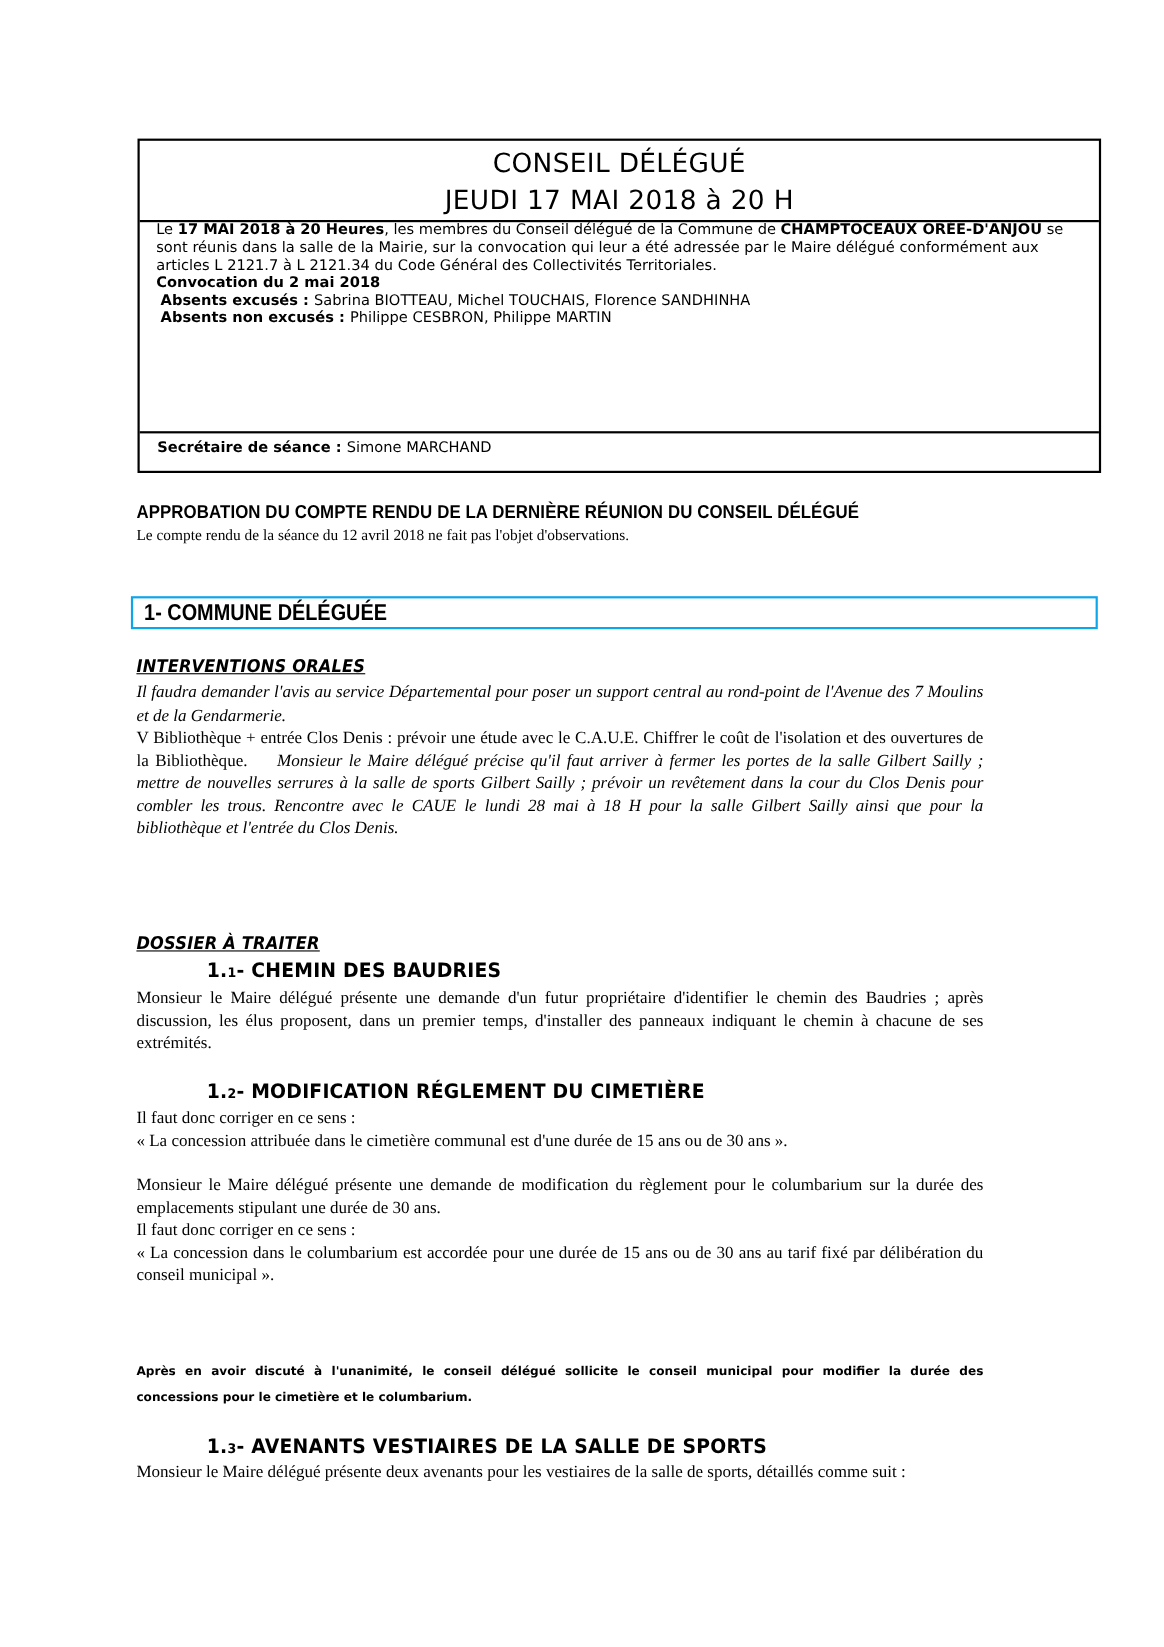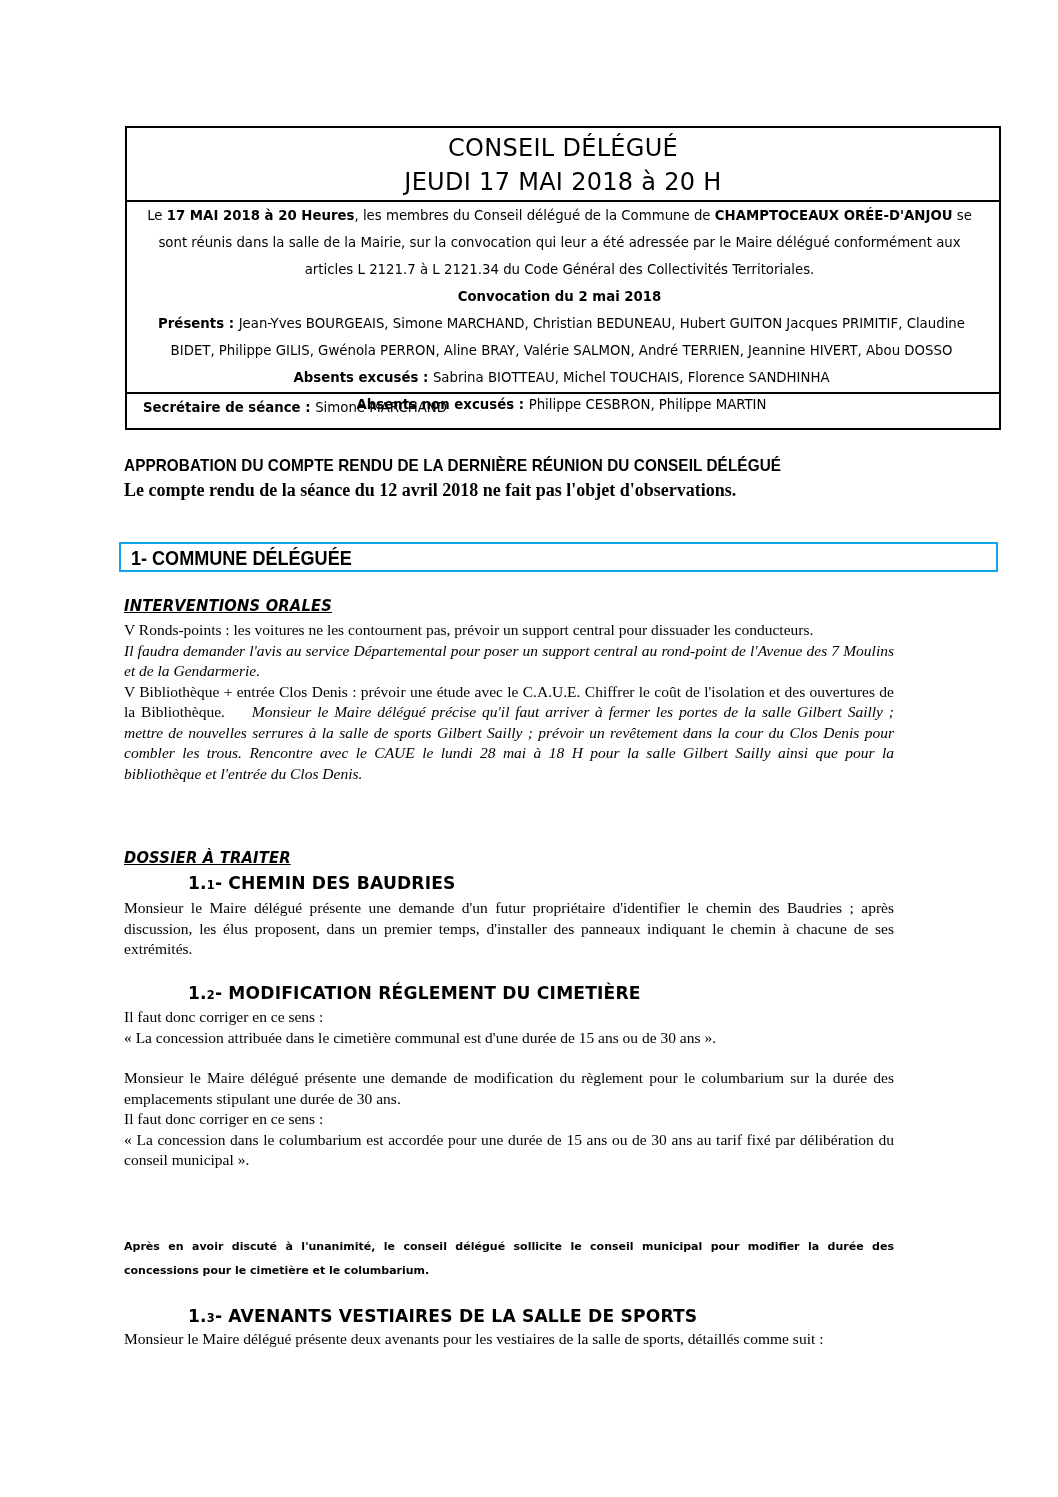--- a/index.html
+++ b/index.html
@@ -7,29 +7,29 @@
   .page { position: absolute; left: 0; top: 0; width: 1058px; height: 1497px; padding-left: 43px; }
 
   
   .hdr-box { position: absolute; left: 125px; top: 126px; width: 876px; height: 304px; border: 2px solid #000; box-sizing: border-box; }
   .hdr-title { position: absolute; left: 0; right: 0; text-align: center; font-family: "DejaVu Sans", sans-serif; font-size: 24px; letter-spacing: 0.3px; }
   .hdr-t1 { top: 6px; }
   .hdr-t2 { top: 40px; }
   .hdr-sep { position: absolute; left: 0; right: 0; height: 0; border-top: 2px solid #000; }
   .hdr-sep1 { top: 72px; }
   .hdr-sep2 { top: 264px; }
-  .hdr-body { position: absolute; left: 15px; right: 22px; top: 74px; font-family: "DejaVu Sans", sans-serif; font-size: 13.3px; line-height: 27px; text-align: center; }
+  .hdr-body { position: absolute; left: 15px; right: 22px; top: 74px; font-family: "DejaVu Sans", sans-serif; font-size: 13.3px; line-height: 16px; }
   .hdr-body p { margin: 0; }
   .hdr-body .ind { padding-left: 4px; }
   .b { font-weight: bold; }
   .secretary { position: absolute; left: 16px; top: 272px; font-family: "DejaVu Sans", sans-serif; font-size: 13.3px; }
 
   
   .appro-title { position: absolute; left: 124px; top: 456px; font-family: "Liberation Sans", sans-serif; font-weight: bold; font-size: 17px; transform: scaleX(0.9); transform-origin: left; letter-spacing: 0.1px; }
-  .appro-text { position: absolute; left: 124px; top: 480px; font-family: "Liberation Serif", serif; font-size: 18px; font-weight: bold; }
+  .appro-text { position: absolute; left: 124px; top: 480px; font-family: "Liberation Serif", serif; font-size: 14px; font-weight: normal; }
 
   
   .sec-box { position: absolute; left: 119px; top: 542px; width: 879px; height: 30px; border: 2px solid #0ea5e9; box-sizing: border-box; }
   .sec-title { position: absolute; left: 10px; top: 2px; font-family: "Liberation Sans", sans-serif; font-weight: bold; font-size: 21px; transform: scaleX(0.86); transform-origin: left; }
 
   .sub-h { position: absolute; left: 124px; font-family: "DejaVu Sans", sans-serif; font-weight: bold; font-style: italic; font-size: 16px; text-decoration: underline; letter-spacing: 0.2px; transform: scaleX(0.92); transform-origin: left; }
 
   .txt { position: absolute; left: 124px; width: 770px; font-family: "Liberation Serif", serif; font-size: 15.5px; line-height: 20.5px; text-align: justify; }
   .txt p { margin: 0; }
   .it { font-style: italic; margin-left: 21px; }
@@ -44,38 +44,36 @@
 
 <div class="page">
 
   <div class="hdr-box">
     <div class="hdr-title hdr-t1">CONSEIL DÉLÉGUÉ</div>
     <div class="hdr-title hdr-t2">JEUDI 17 MAI 2018 à 20 H</div>
     <div class="hdr-sep hdr-sep1"></div>
     <div class="hdr-body">
       <p><span>Le </span><span class="b">17 MAI 2018 à 20 Heures</span><span>, les membres du Conseil délégué de la Commune de </span><span class="b">CHAMPTOCEAUX ORÉE-D'ANJOU</span><span> se sont réunis dans la salle de la Mairie, sur la convocation qui leur a été adressée par le Maire délégué conformément aux articles L 2121.7 à L 2121.34 du Code Général des Collectivités Territoriales.</span></p>
       <p class="b">Convocation du 2 mai 2018</p>
-      <p class="ind"><span class="b">Présents : </span><span>Jean-Yves BOURGEAIS, Simone MARCHAND, Christian BEDUNEAU, Hubert GUITON Jacques PRIMITIF, Claudine BIDET, Philippe GILIS, Gwénola PERRON, Aline BRAY, Valérie SALMON, André TERRIEN, Jeannine HIVERT, Abou DOSSO</span></p>
       <p class="ind"><span class="b">Absents excusés : </span><span>Sabrina BIOTTEAU, Michel TOUCHAIS, Florence SANDHINHA</span></p>
       <p class="ind"><span class="b">Absents non excusés : </span><span>Philippe CESBRON, Philippe MARTIN</span></p>
     </div>
     <div class="hdr-sep hdr-sep2"></div>
     <div class="secretary"><span class="b">Secrétaire de séance : </span><span>Simone MARCHAND</span></div>
   </div>
 
   <div class="appro-title">APPROBATION DU COMPTE RENDU DE LA DERNIÈRE RÉUNION DU CONSEIL DÉLÉGUÉ</div>
   <div class="appro-text">Le compte rendu de la séance du 12 avril 2018 ne fait pas l'objet d'observations.</div>
 
   <div class="sec-box">
     <div class="sec-title">1- COMMUNE DÉLÉGUÉE</div>
   </div>
 
   <div class="sub-h" style="top:596px;">INTERVENTIONS ORALES</div>
   <div class="txt" style="top:620px;">
-    <p>V Ronds-points : les voitures ne les contournent pas, prévoir un support central pour dissuader les conducteurs.</p>
     <p class="it">Il faudra demander l'avis au service Départemental pour poser un support central au rond-point de l'Avenue des 7 Moulins et de la Gendarmerie.</p>
     <p><span>V Bibliothèque + entrée Clos Denis : prévoir une étude avec le C.A.U.E. Chiffrer le coût de l'isolation et des ouvertures de la Bibliothèque. </span><span class="it">Monsieur le Maire délégué précise qu'il faut arriver à fermer les portes de la salle Gilbert Sailly ; mettre de nouvelles serrures à la salle de sports Gilbert Sailly ; prévoir un revêtement dans la cour du Clos Denis pour combler les trous. Rencontre avec le CAUE le lundi 28 mai à 18 H pour la salle Gilbert Sailly ainsi que pour la bibliothèque et l'entrée du Clos Denis.</span></p>
   </div>
 
   <div class="sub-h" style="top:848px;">DOSSIER À TRAITER</div>
 
   <div class="item-h" style="top:872px;"><span>1.</span><span class="small">1</span><span>- CHEMIN DES BAUDRIES</span></div>
   <div class="txt" style="top:898px;">
     <p>Monsieur le Maire délégué présente une demande d'un futur propriétaire d'identifier le chemin des Baudries ; après discussion, les élus proposent, dans un premier temps, d'installer des panneaux indiquant le chemin à chacune de ses extrémités.</p>
   </div>

